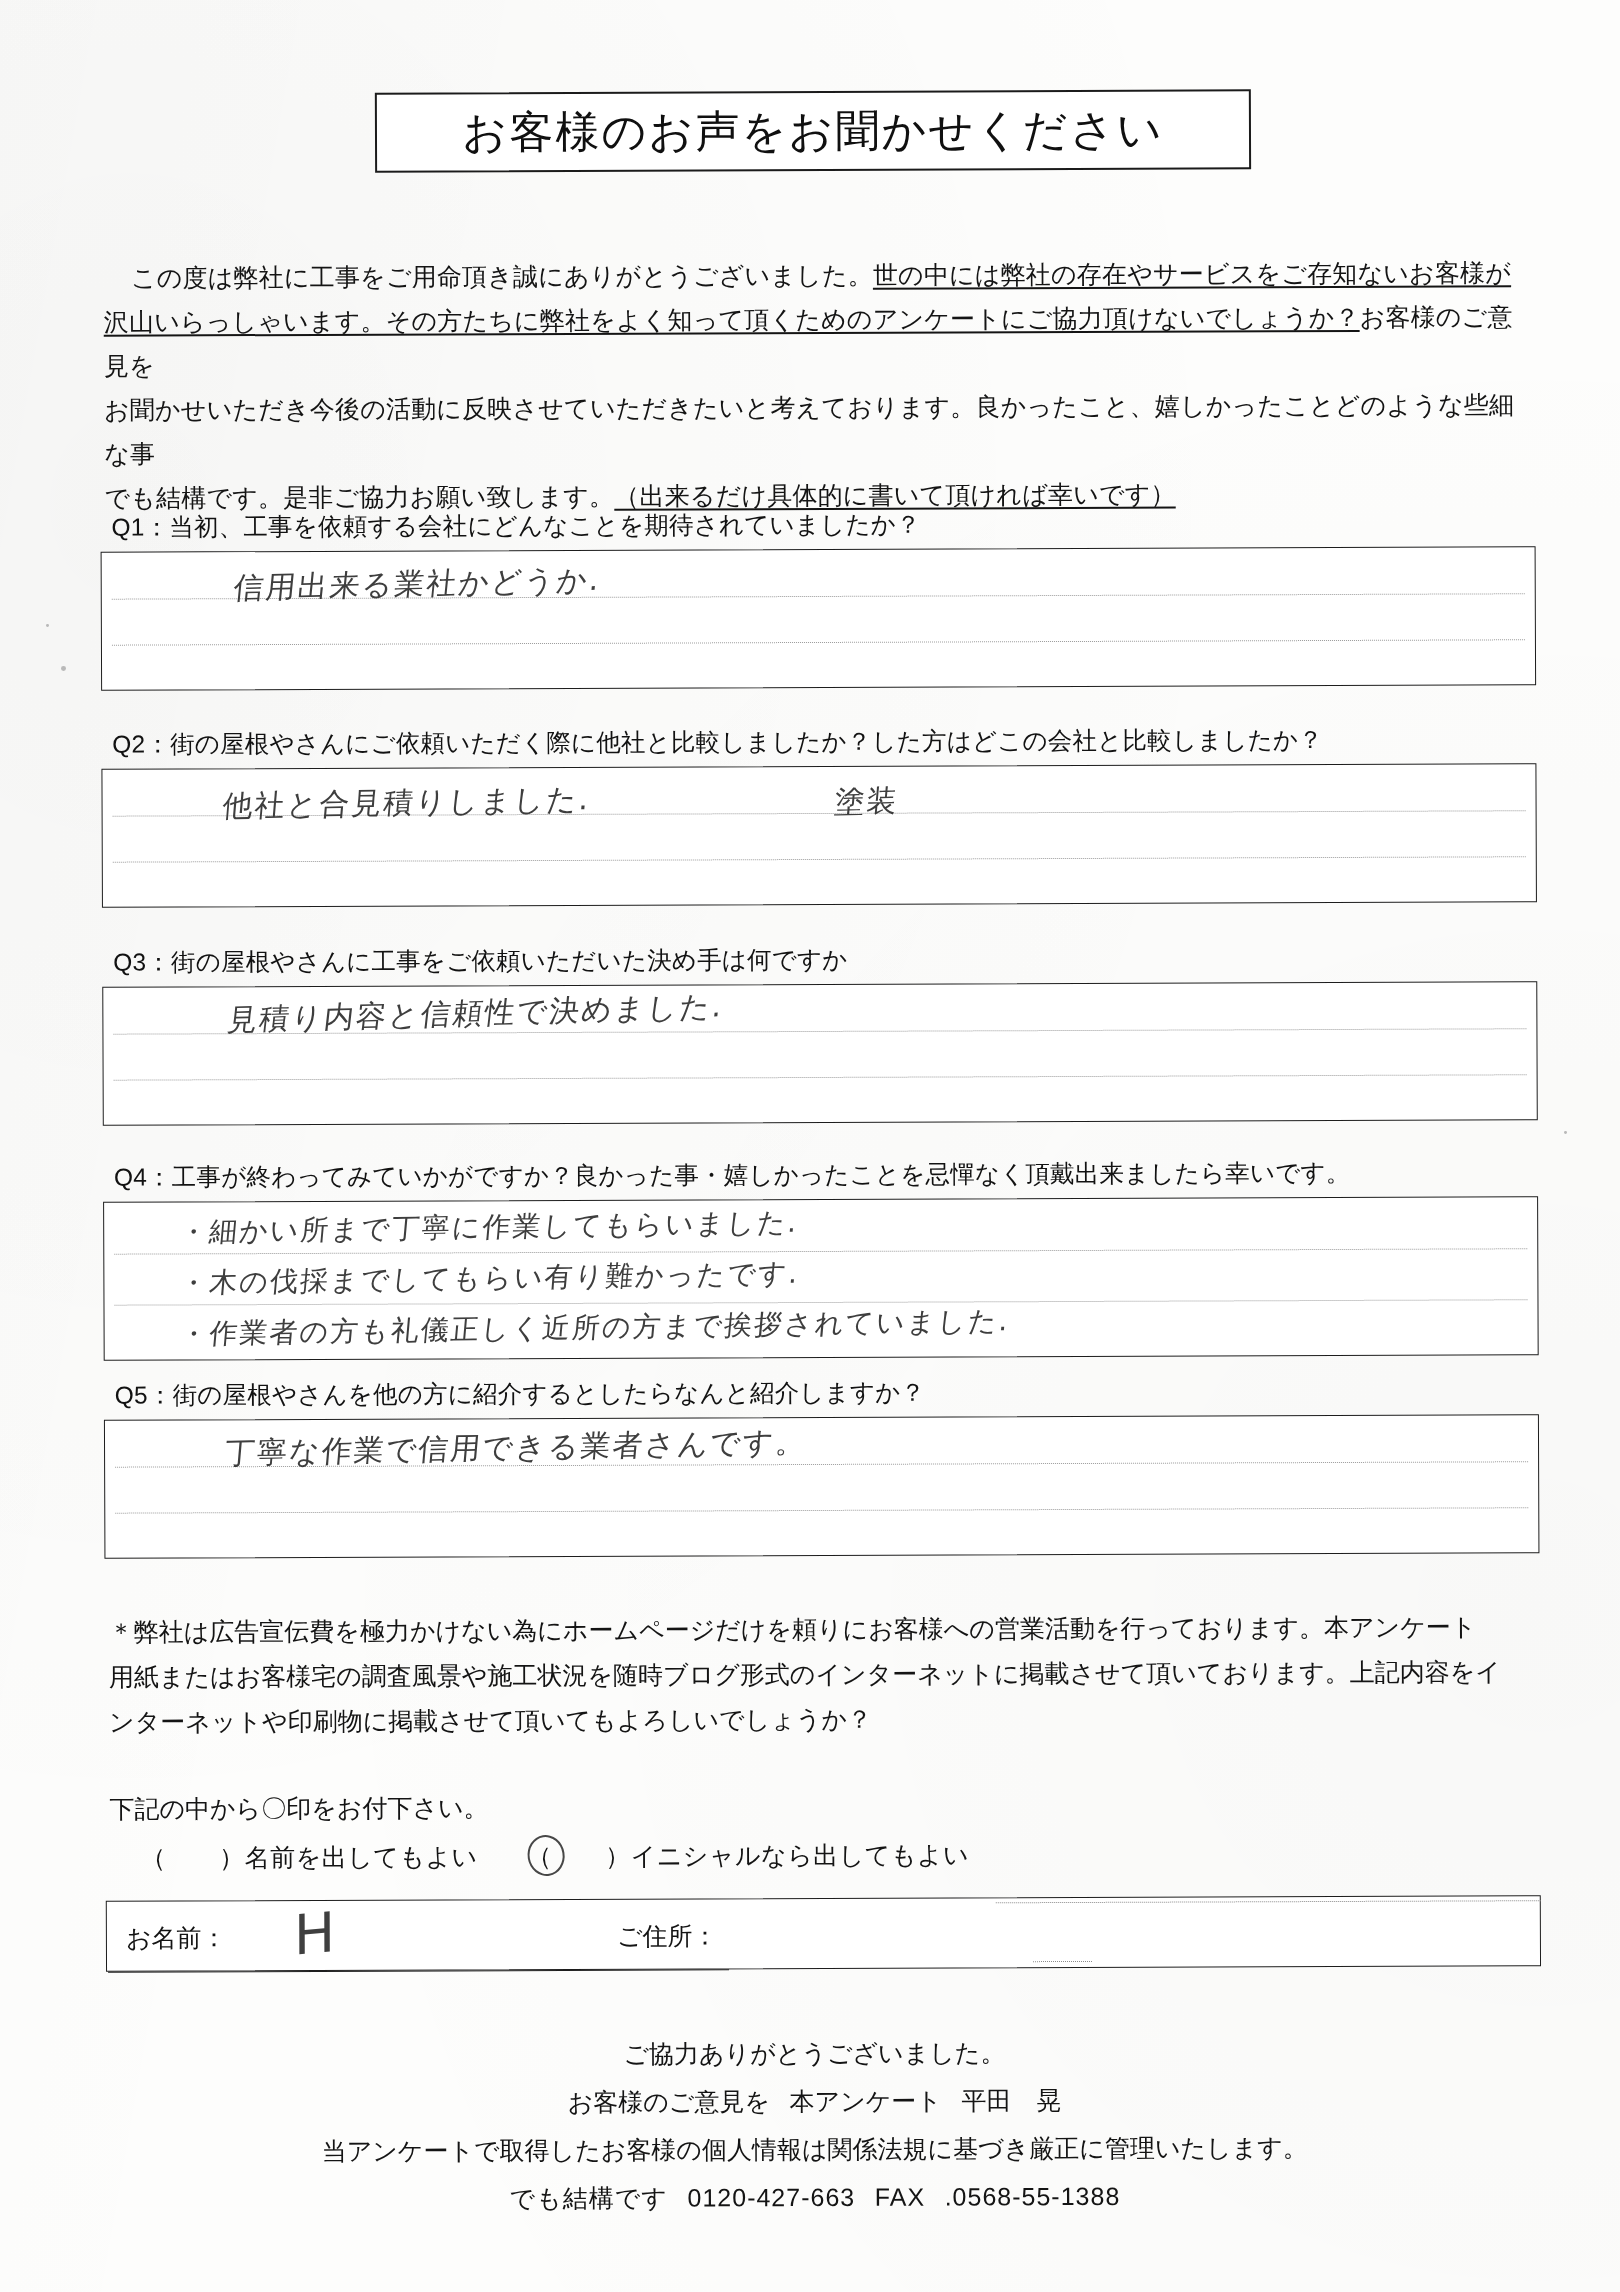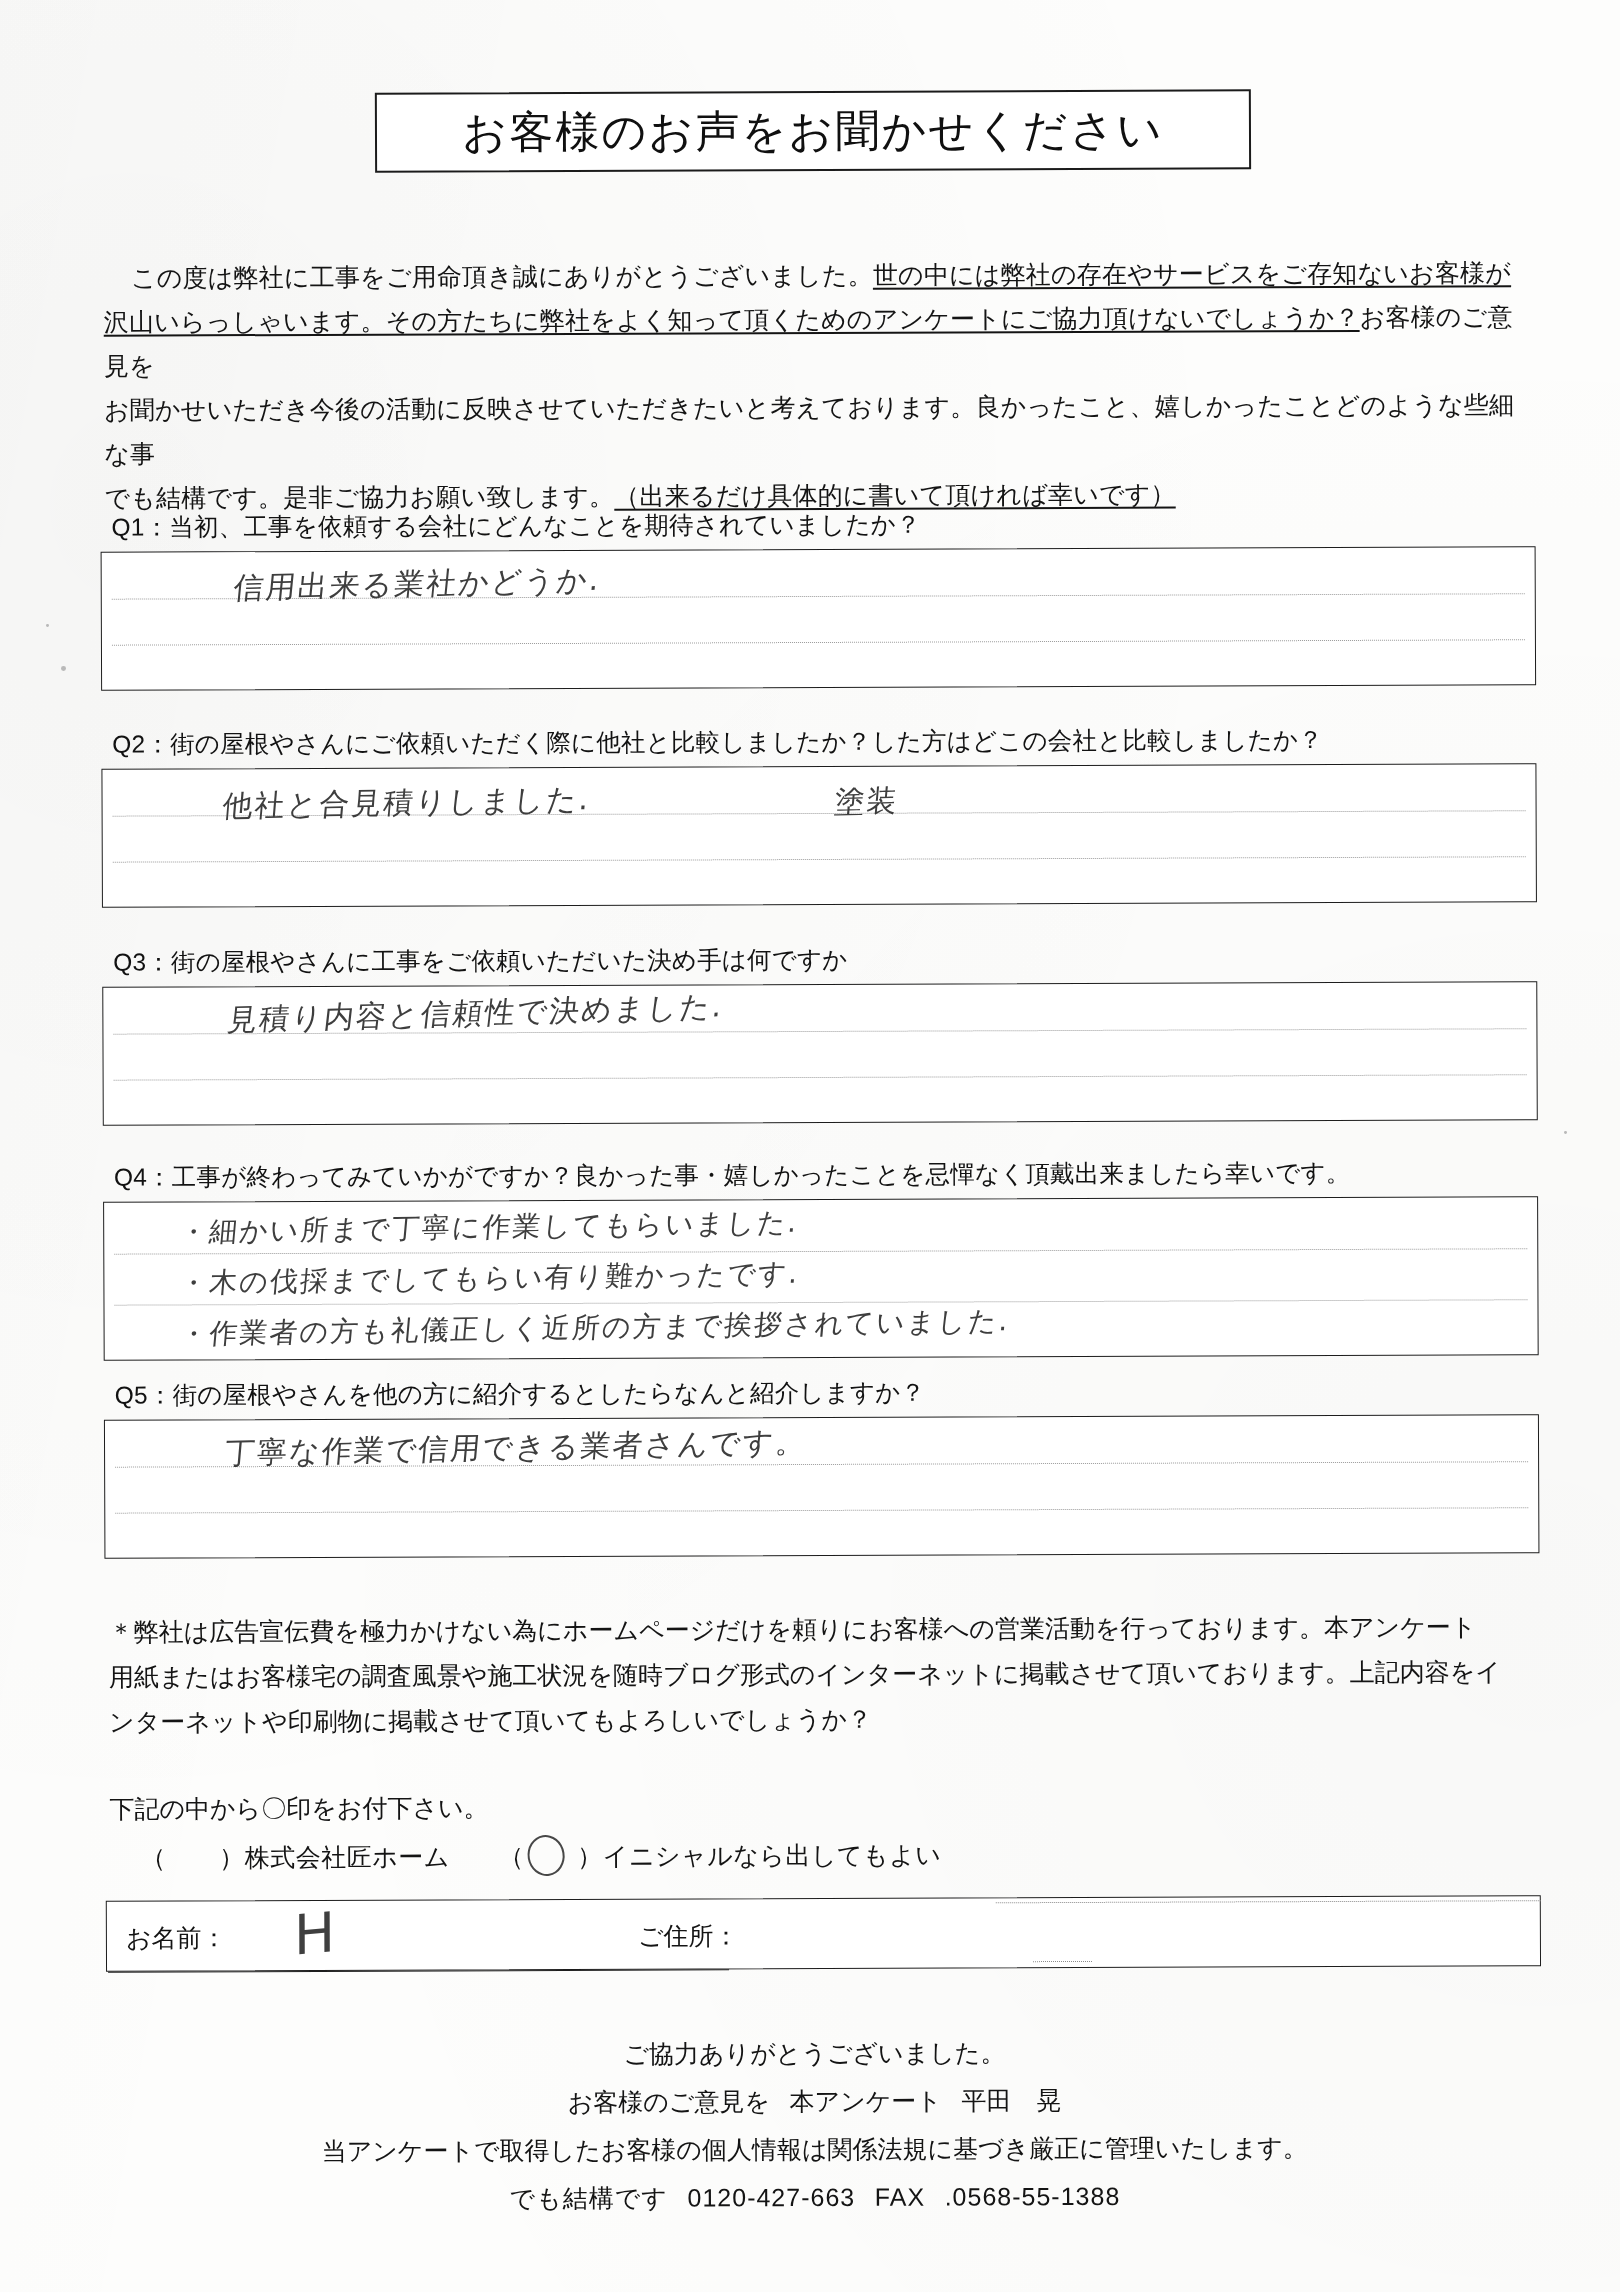--- a/index.html
+++ b/index.html
@@ -168,21 +168,21 @@
     border: 1.8px solid #1d1d1d;
     box-sizing: border-box;
     background: #fff;
   }
   .field-label {
     position: absolute;
     font-size: 25px;
     top: 1919px;
   }
   .name-label { left: 122px; }
-  .addr-label { left: 634px; }
+  .addr-label { left: 613px; }
   .name-underline {
     position: absolute;
     left: 104px;
     top: 1969px;
     width: 621px;
     height: 0;
     border-top: 1.8px solid #1d1d1d;
   }
   .addr-underline {
     position: absolute;
@@ -297,21 +297,21 @@
 
   <div class="closing">
     <p>＊弊社は広告宣伝費を極力かけない為にホームページだけを頼りにお客様への営業活動を行っております。本アンケート</p>
     <p>用紙またはお客様宅の調査風景や施工状況を随時ブログ形式のインターネットに掲載させて頂いております。上記内容をイ</p>
     <p>ンターネットや印刷物に掲載させて頂いてもよろしいでしょうか？</p>
   </div>
 
   <div class="choose-line">下記の中から〇印をお付下さい。</div>
 
   <div class="options-line">
-    <span>（</span><span class="opt-gap"></span><span>）</span><span>株式会社匠ホーム</span><span class="opt-space"></span><span>（</span><span class="opt-gap"></span><span>）</span><span>イニシャルなら出してもよい</span>
+    <span>（</span><span class="opt-gap"></span><span>）</span><span>名前を出してもよい</span><span class="opt-space"></span><span>（</span><span class="opt-gap"></span><span>）</span><span>イニシャルなら出してもよい</span>
   </div>
   <div class="circle-mark"></div>
 
   <div class="name-box"></div>
   <div class="field-label name-label">お名前：</div>
   <div class="field-label addr-label">ご住所：</div>
   <div class="hand-initial">H</div>
   <div class="name-underline"></div>
   <div class="addr-underline"></div>
   <div class="addr-underline2"></div>

